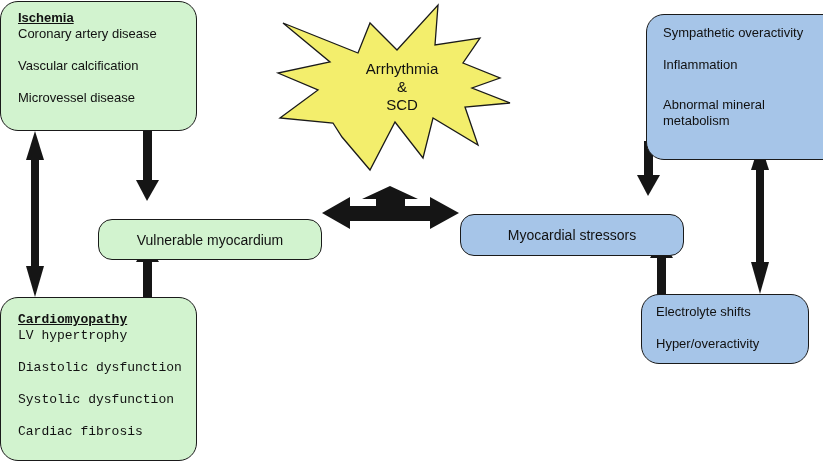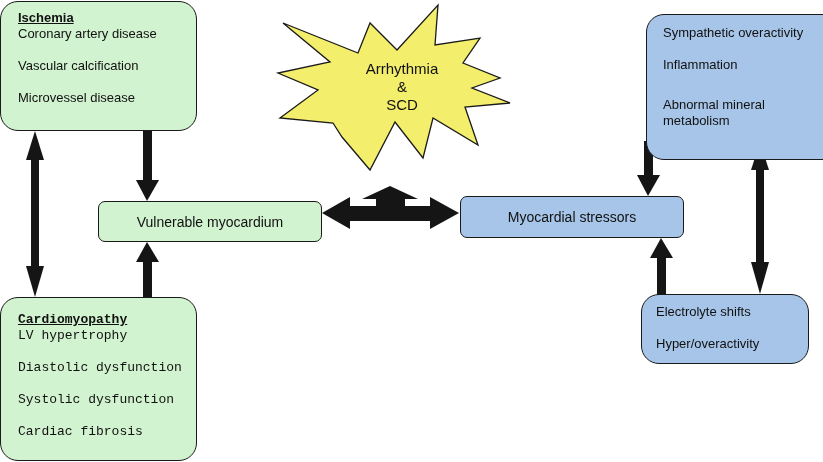--- a/index.html
+++ b/index.html
@@ -5,21 +5,21 @@
   html, body { margin:0; padding:0; background:#ffffff; }
   body { width:823px; height:462px; position:relative; overflow:hidden;
          font-family:"Liberation Sans", sans-serif; color:#111; }
   svg.diagram { position:absolute; left:0; top:0; }
   .box { position:absolute; box-sizing:border-box; border:1.5px solid #1a1a1a; }
   .green { background:#d2f3cf; }
   .blue { background:#a6c5e8; }
   .big { border-radius:18px; padding:8px 0 9px 17px; font-size:13px; line-height:16px; }
   .big .head { font-weight:bold; text-decoration:underline; display:block; }
   .big .item { display:block; margin-bottom:16px; }
-  .small { border-radius:7px; display:flex; align-items:center; justify-content:center; font-size:14px; }
+  .small { border-radius:14px; display:flex; align-items:center; justify-content:center; font-size:14px;margin-top:18px; }
   .burst-text { position:absolute; left:352px; top:60px; width:100px; text-align:center; font-size:15px; line-height:18px; }
 </style>
 </head>
 <body>
 
 <svg class="diagram" width="823" height="462">
 
   <polygon fill="#f3ee6c" stroke="#1a1a1a" stroke-width="1.3" points="283,23 358,53 370,23 397,50 438,5 435,45 480,38 463,63 500,78 472,88 510,103 465,107 478,145 433,118 423,158 395,122 370,170 342,137 333,123 280,118 318,90 278,73 330,62"></polygon>
 
   <g fill="#151515">

